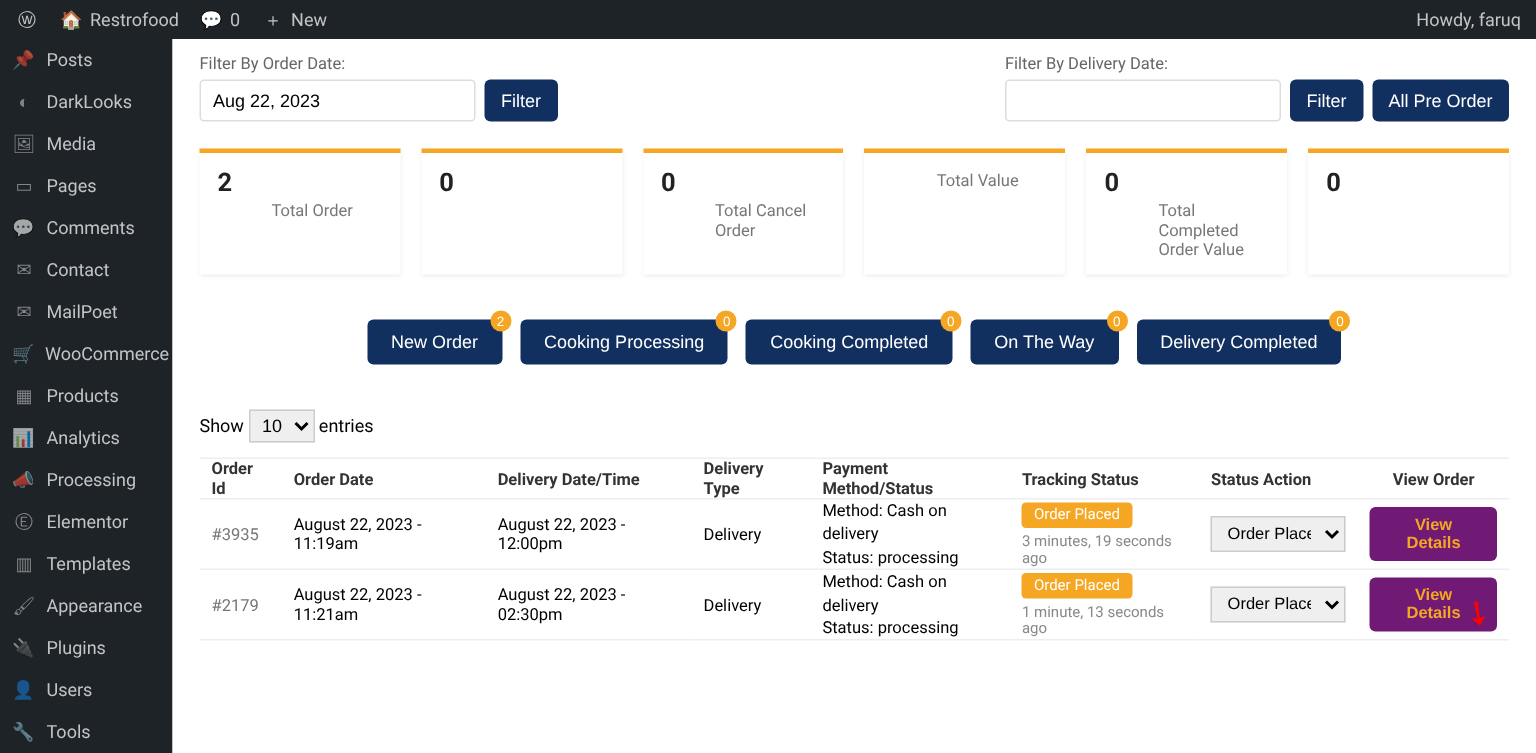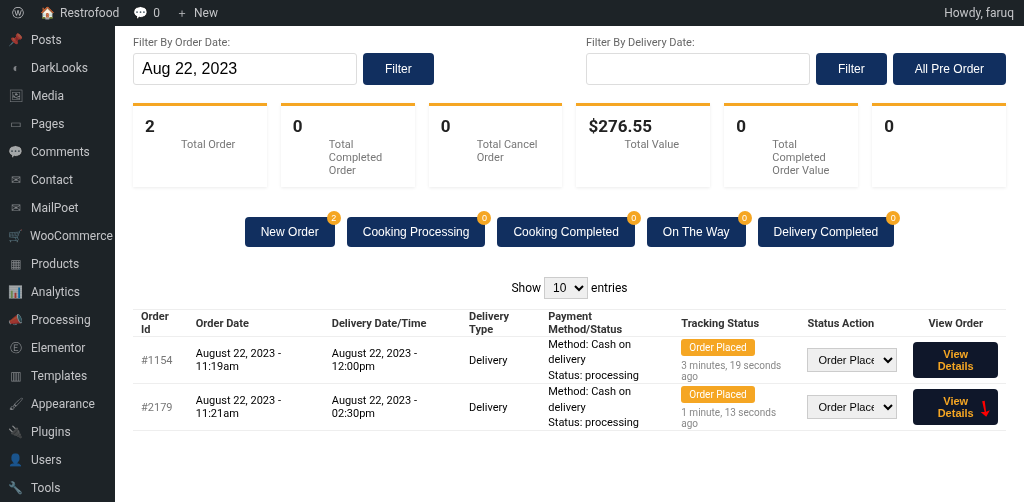--- a/index.html
+++ b/index.html
@@ -11,40 +11,40 @@
 .layout { display: flex; height: calc(100% - 26px); }
 .sidebar { width: 115px; background: #1d2327; color: #c3c4c7; font-size: 12px; overflow-y: auto; }
 .menu-item { display: flex; align-items: center; gap: 7px; padding: 6px 8px; cursor: pointer; }
 .menu-icon { width: 16px; height: 16px; display: inline-flex; align-items: center; justify-content: center; opacity: 0.6; }
 .main { flex: 1; background: #fff; padding: 10px 18px 20px 18px; overflow-y: auto; position: relative; }
 .date-title { text-align: center; font-size: 18px; font-weight: 700; color: #222; margin: 8px 0 16px; }
 .filters { display: flex; justify-content: space-between; margin-bottom: 18px; }
 .fgroup { display: flex; flex-direction: column; gap: 4px; }
 .flabel { font-size: 11px; color: #666; }
 .frow { display: flex; gap: 6px; }
-.finput { border: 1px solid #ddd; padding: 6px 8px; font-size: 16px; width: 224px; border-radius: 3px; }
-.pill-btn { background: #112f5f; color: #fff; border: none; padding: 6px 22px; font-size: 12px; border-radius: 4px; cursor: pointer; }
+.finput { border: 1px solid #ddd; padding: 6px 8px; font-size: 12px; width: 184px; border-radius: 3px; }
+.pill-btn { background: #112f5f; color: #fff; border: none; padding: 6px 11px; font-size: 12px; border-radius: 4px; cursor: pointer; }
 .stats { display: flex; gap: 14px; margin-bottom: 30px; }
 .stat { flex: 1; border-top: 3px solid #f5a623; padding: 10px 12px; background: #fff; box-shadow: 0 1px 3px rgba(0,0,0,0.08); }
 .stat-value { font-size: 17px; font-weight: 700; color: #222; }
 .stat-label { font-size: 11px; color: #777; margin-top: 2px; margin-left: 36px; }
 .status-row { display: flex; justify-content: center; gap: 12px; margin-bottom: 30px; }
 .status-btn { position: relative; background: #112f5f; color: #fff; border: none; padding: 8px 16px; font-size: 12px; border-radius: 4px; cursor: pointer; }
 .badge { position: absolute; top: -6px; right: -6px; width: 14px; height: 14px; border-radius: 50%; background: #f5a623; color: #fff; font-size: 9px; display: flex; align-items: center; justify-content: center; }
-.tbl-top { display: flex; justify-content: space-between; align-items: center; margin-bottom: 10px; font-size: 12px; flex-direction: column; }
+.tbl-top { display: flex; justify-content: space-between; align-items: center; margin-bottom: 10px; font-size: 12px; }
 .entries-sel { border: 1px solid #ccc; padding: 2px 4px; font-size: 12px; }
 .search-in { border: 1px solid #ccc; padding: 4px 6px; width: 100px; }
 table { width: 100%; border-collapse: collapse; font-size: 11px; }
 th, td { text-align: left; padding: 0 8px; border-bottom: 1px solid #eee; }
 th { font-weight: 700; color: #333; border-top: 1px solid #eee; }
 .order-id { color: #777; }
 .track-badge { display: inline-block; background: #f5a623; color: #fff; padding: 3px 8px; border-radius: 3px; font-size: 10px; }
 .track-time { font-size: 10px; color: #888; margin-top: 4px; }
 .status-sel { border: 1px solid #ccc; padding: 4px 6px; font-size: 11px; width: 90px; }
-.view-btn { background: #0f172a; color: #f5a623; border: none; padding: 6px 12px; font-size: 11px; font-weight: 600; border-radius: 4px; cursor: pointer; }
+.view-btn { background: #701a75; color: #f5a623; border: none; padding: 6px 12px; font-size: 11px; font-weight: 600; border-radius: 4px; cursor: pointer; }
 .arrow { position: absolute; top: 370px; right: 30px; color: red; font-size: 22px; transform: rotate(35deg); }
 .center { text-align: center; }
 .pay-cell { line-height: 1.4; }
 </style>
 </head>
 <body>
 
 <div class="adminbar">
   <div class="ab-left">
     <span class="ab-item">
@@ -160,28 +160,26 @@
       </div>
     </div>
 
     <div class="stats" id="stats">
         <div class="stat">
           <div class="stat-value">2</div>
           <div class="stat-label">Total Order</div>
         </div>
         <div class="stat">
           <div class="stat-value">0</div>
-          <div class="stat-label">Total Completed Order</div>
         </div>
         <div class="stat">
           <div class="stat-value">0</div>
           <div class="stat-label">Total Cancel Order</div>
         </div>
         <div class="stat">
-          <div class="stat-value">$276.55</div>
           <div class="stat-label">Total Value</div>
         </div>
         <div class="stat">
           <div class="stat-value">0</div>
           <div class="stat-label">Total Completed Order Value</div>
         </div>
         <div class="stat">
           <div class="stat-value">0</div>
         </div>
       </div>
@@ -210,21 +208,21 @@
             <th>Delivery Date/Time</th>
             <th>Delivery Type</th>
             <th>Payment Method/Status</th>
             <th>Tracking Status</th>
             <th>Status Action</th>
             <th class="center">View Order</th>
           </tr>
         </thead>
       <tbody id="tbody">
           <tr>
-            <td class="order-id">#1154</td>
+            <td class="order-id">#3935</td>
             <td>August 22, 2023 - 11:19am</td>
             <td>August 22, 2023 - 12:00pm</td>
             <td>Delivery</td>
             <td class="pay-cell">Method: Cash on delivery<br>Status: processing</td>
             <td><span class="track-badge">Order Placed</span><div class="track-time">3 minutes, 19 seconds ago</div></td>
             <td><select class="status-sel"><option>Order Placed</option></select></td>
             <td class="center"><button class="view-btn">View Details</button></td>
           </tr>
           <tr>
             <td class="order-id">#2179</td>

